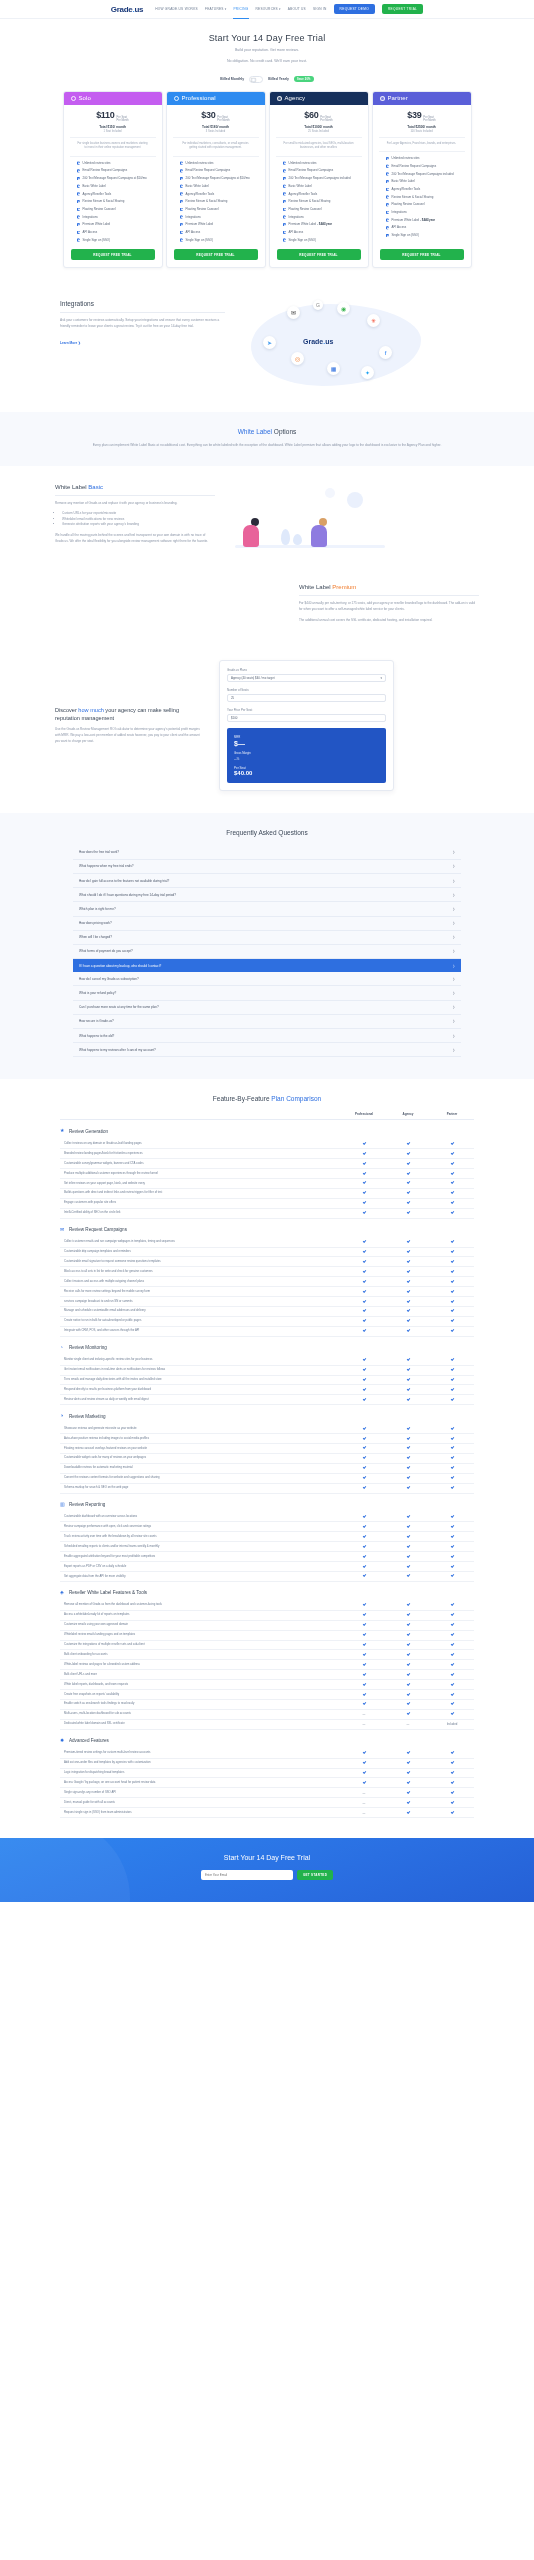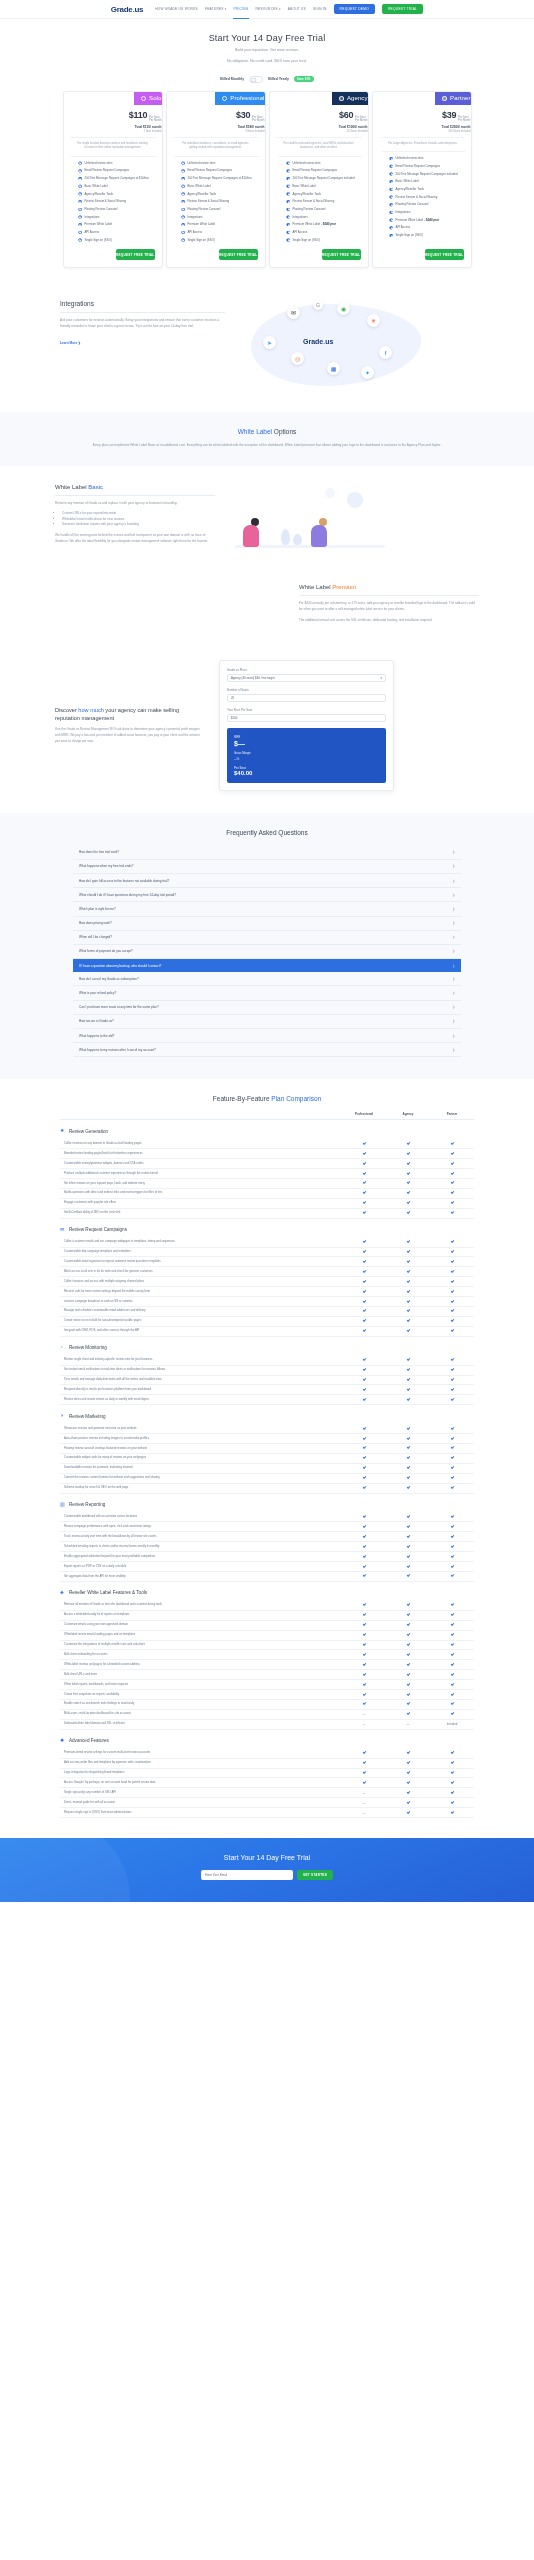--- a/index.html
+++ b/index.html
@@ -63,21 +63,21 @@
   .save-badge {
     font-size: 2.6px; color: #ffffff; background: #4ad47e;
     padding: 1.4px 3px; border-radius: 6px; font-weight: bold; letter-spacing: .2px;
   }
 
   
   .cards { display: flex; justify-content: center; gap: 3px; padding: 0 50px 14px; }
   .card {
     width: 100px; background: #fff; border: 1px solid #e8ecf3; border-radius: 3px;
     overflow: hidden; box-shadow: 0 1px 3px rgba(30,40,60,.05);
-    display: flex; flex-direction: column; align-items: flex-end;
+    display: flex; flex-direction: column;
   }
   .card-head {
     height: 13px; display: flex; align-items: center; gap: 3px;
     padding-left: 7px; color: #fff;
   }
   .card-head .ring {
     width: 5px; height: 5px; border-radius: 50%;
     border: 1px solid rgba(255,255,255,.85);
   }
   .card-head .ring.filled { background: rgba(255,255,255,.2); }

